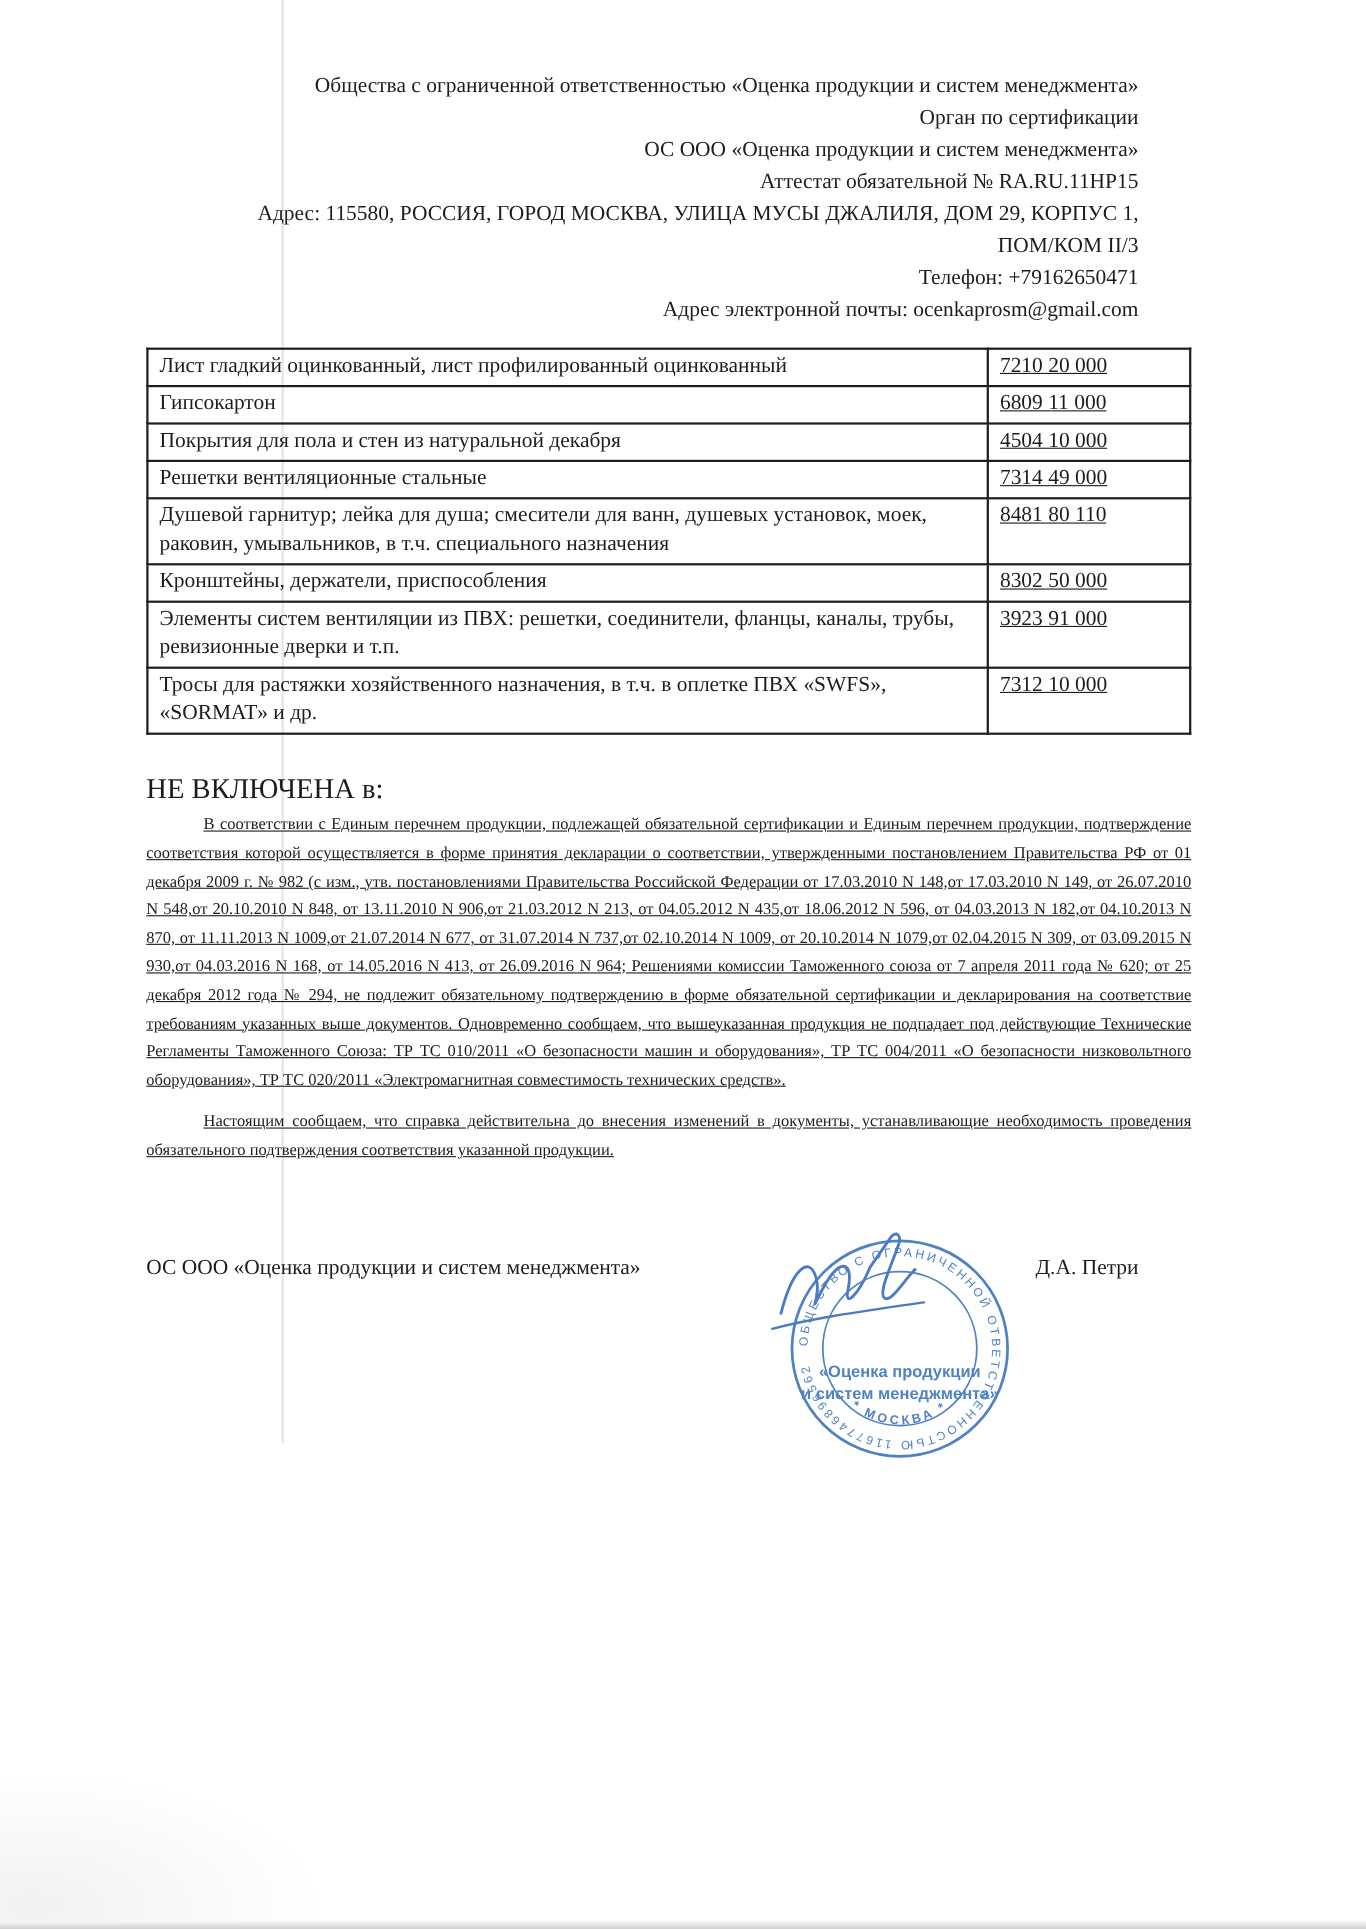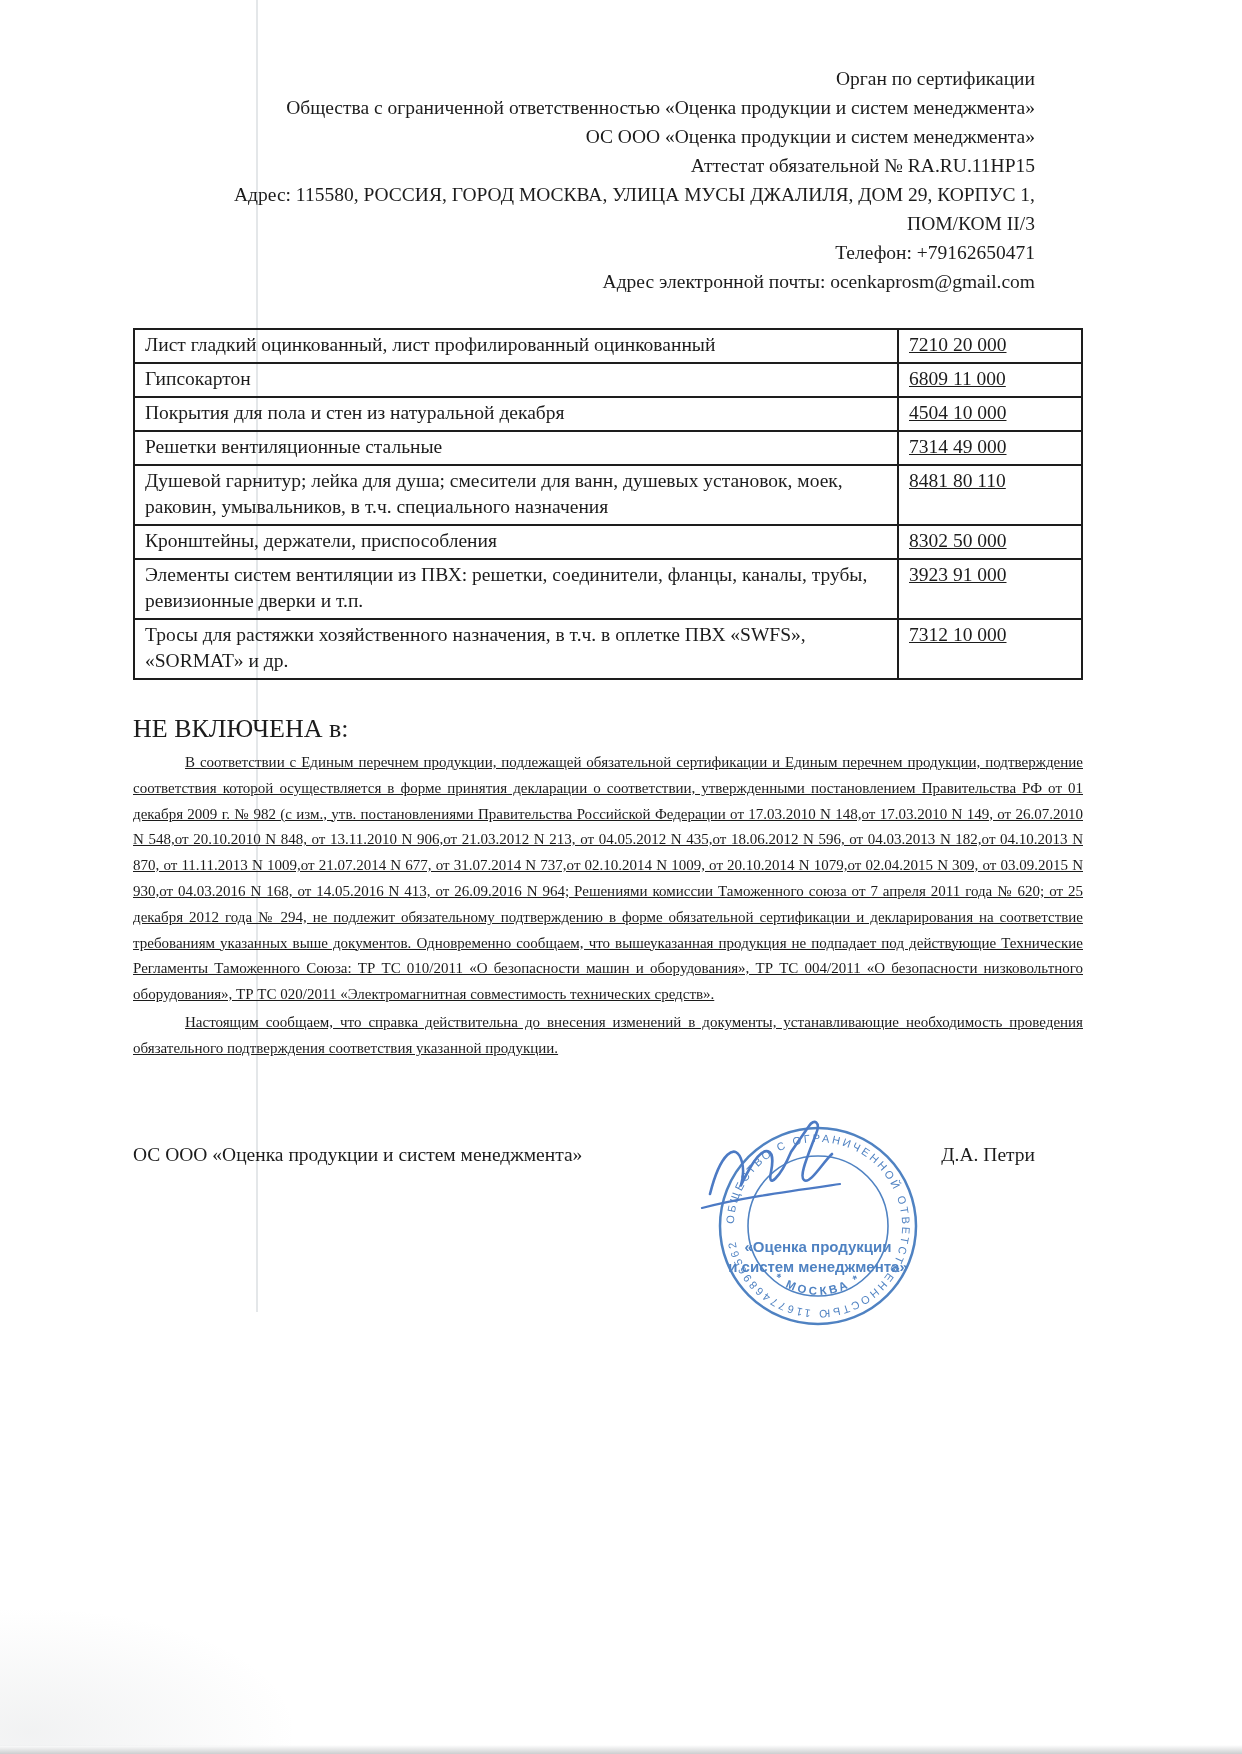--- a/index.html
+++ b/index.html
@@ -13,33 +13,33 @@
   .bottom-shadow { position:absolute; left:0; bottom:0; width:100%; height:9px;
     background:linear-gradient(to bottom, rgba(0,0,0,0), rgba(110,116,120,.35)); }
   .bottom-smudge { position:absolute; left:0; bottom:8px; width:300px; height:140px;
     background:radial-gradient(ellipse at 10% 90%, rgba(120,128,134,.10), rgba(0,0,0,0) 70%); }
 
   .content { position:relative; padding:64px 159px 0 133px; }
 
   .doc-header { text-align:right; font-size:19.5px; line-height:29px; padding-right:48px; }
   .doc-header .h-line { white-space:nowrap; }
 
-  table.products-table { width:100%; border-collapse:collapse; margin-top:32px; font-size:19.5px; }
+  table.products-table { width:100%; border-collapse:collapse; margin-top:20px; font-size:19.5px; }
   table.products-table td {
     border:2px solid #1d1d1d; padding:2px 10px 4px 10px;
     line-height:26px; vertical-align:top;
   }
   td.code-cell { width:184px; white-space:nowrap;text-decoration:underline; }
 
   .not-included { margin-top:34px; font-size:26px; }
   .para {
     margin-top:6px; font-size:15px; line-height:25.8px;
     text-align:justify; text-indent:52px;text-decoration:underline;
   }
-  .para.second { margin-top:2px; }
+  .para.second { margin-top:12px; }
 
   .sig-row {
     display:flex; justify-content:space-between; align-items:flex-start;
     margin-top:82px; font-size:19.5px; padding-right:48px; position:relative; z-index:2;
   }
 
   .stamp-wrap { position:absolute; left:688px; top:1096px; width:260px; height:260px; z-index:1; opacity:.92; }
   .stamp-wrap svg { width:100%; height:100%; }
   .ring-text { font-family:"Liberation Sans","DejaVu Sans",sans-serif; font-size:11px; letter-spacing:2.5px; }
   .stamp-center { font-family:"Liberation Sans","DejaVu Sans",sans-serif; font-size:15px; font-weight:bold; }
@@ -49,22 +49,22 @@
 <body>
 
 <div class="page">
   <div class="fold-line"></div>
   <div class="bottom-smudge"></div>
   <div class="bottom-shadow"></div>
 
   <div class="content">
 
     <div class="doc-header">
+      <div class="h-line">Общества с ограниченной ответственностью «Оценка продукции и систем менеджмента»</div>
       <div class="h-line">Орган по сертификации</div>
-      <div class="h-line">Общества с ограниченной ответственностью «Оценка продукции и систем менеджмента»</div>
       <div class="h-line">ОС ООО «Оценка продукции и систем менеджмента»</div>
       <div class="h-line">Аттестат обязательной № RA.RU.11НР15</div>
       <div class="h-line">Адрес: 115580, РОССИЯ, ГОРОД МОСКВА, УЛИЦА МУСЫ ДЖАЛИЛЯ, ДОМ 29, КОРПУС 1,</div>
       <div class="h-line">ПОМ/КОМ II/3</div>
       <div class="h-line">Телефон: +79162650471</div>
       <div class="h-line">Адрес электронной почты: ocenkaprosm@gmail.com</div>
     </div>
 
     <table class="products-table">
       <tbody>

